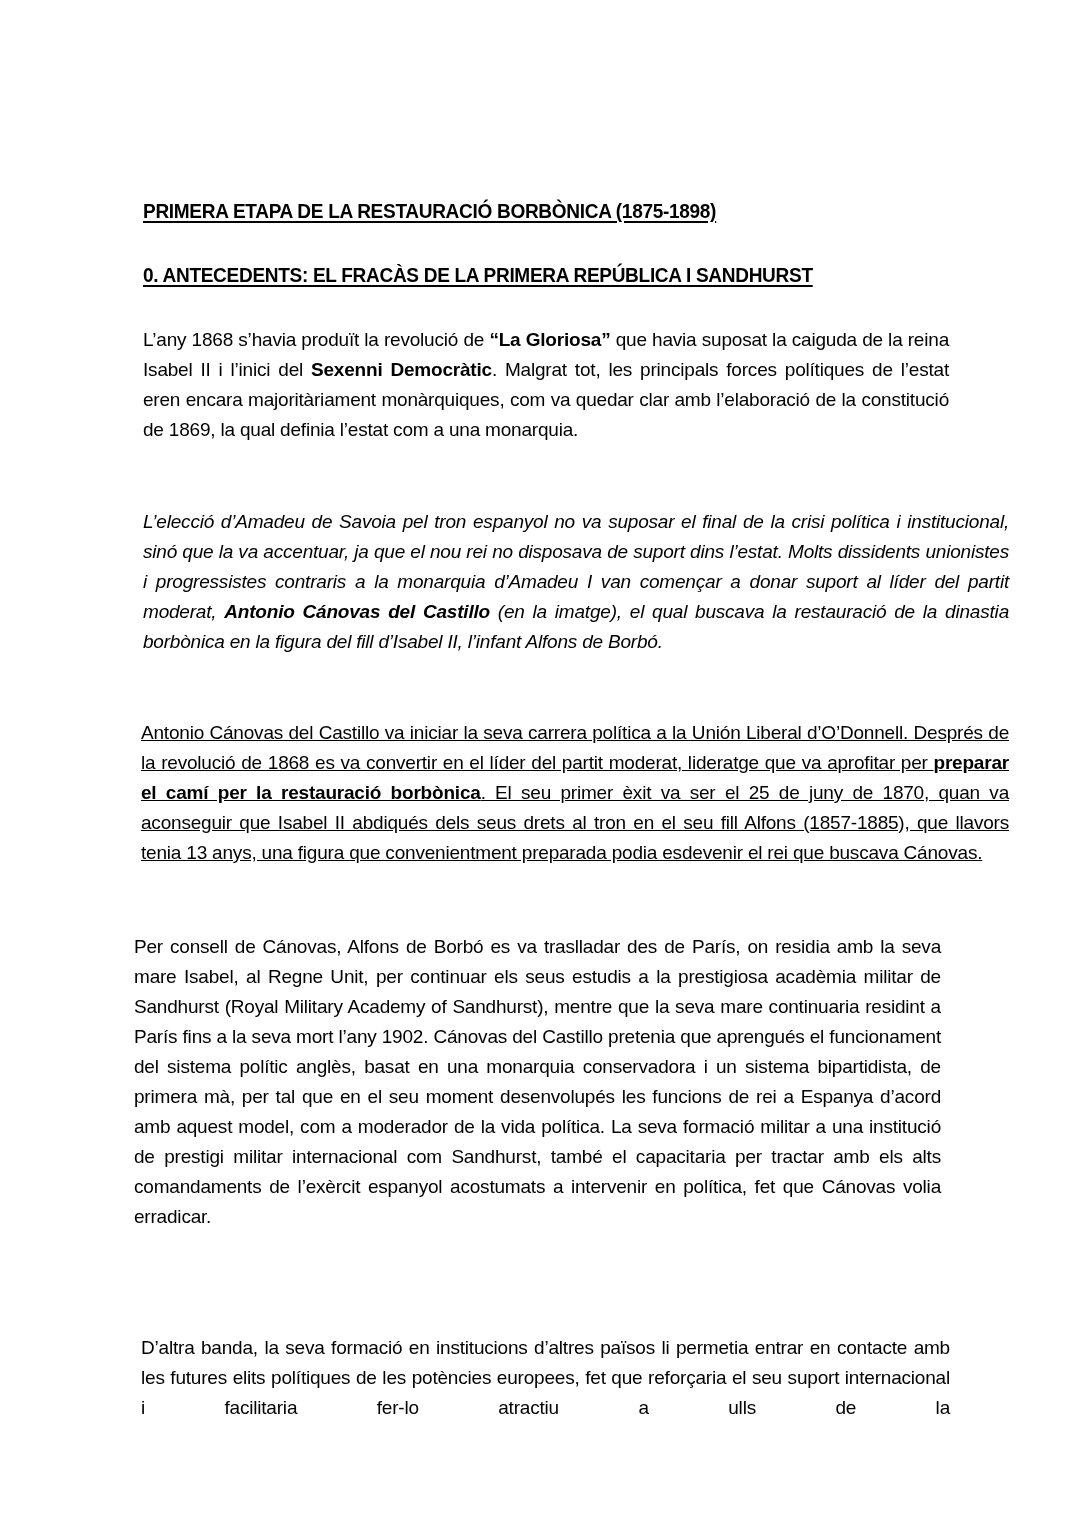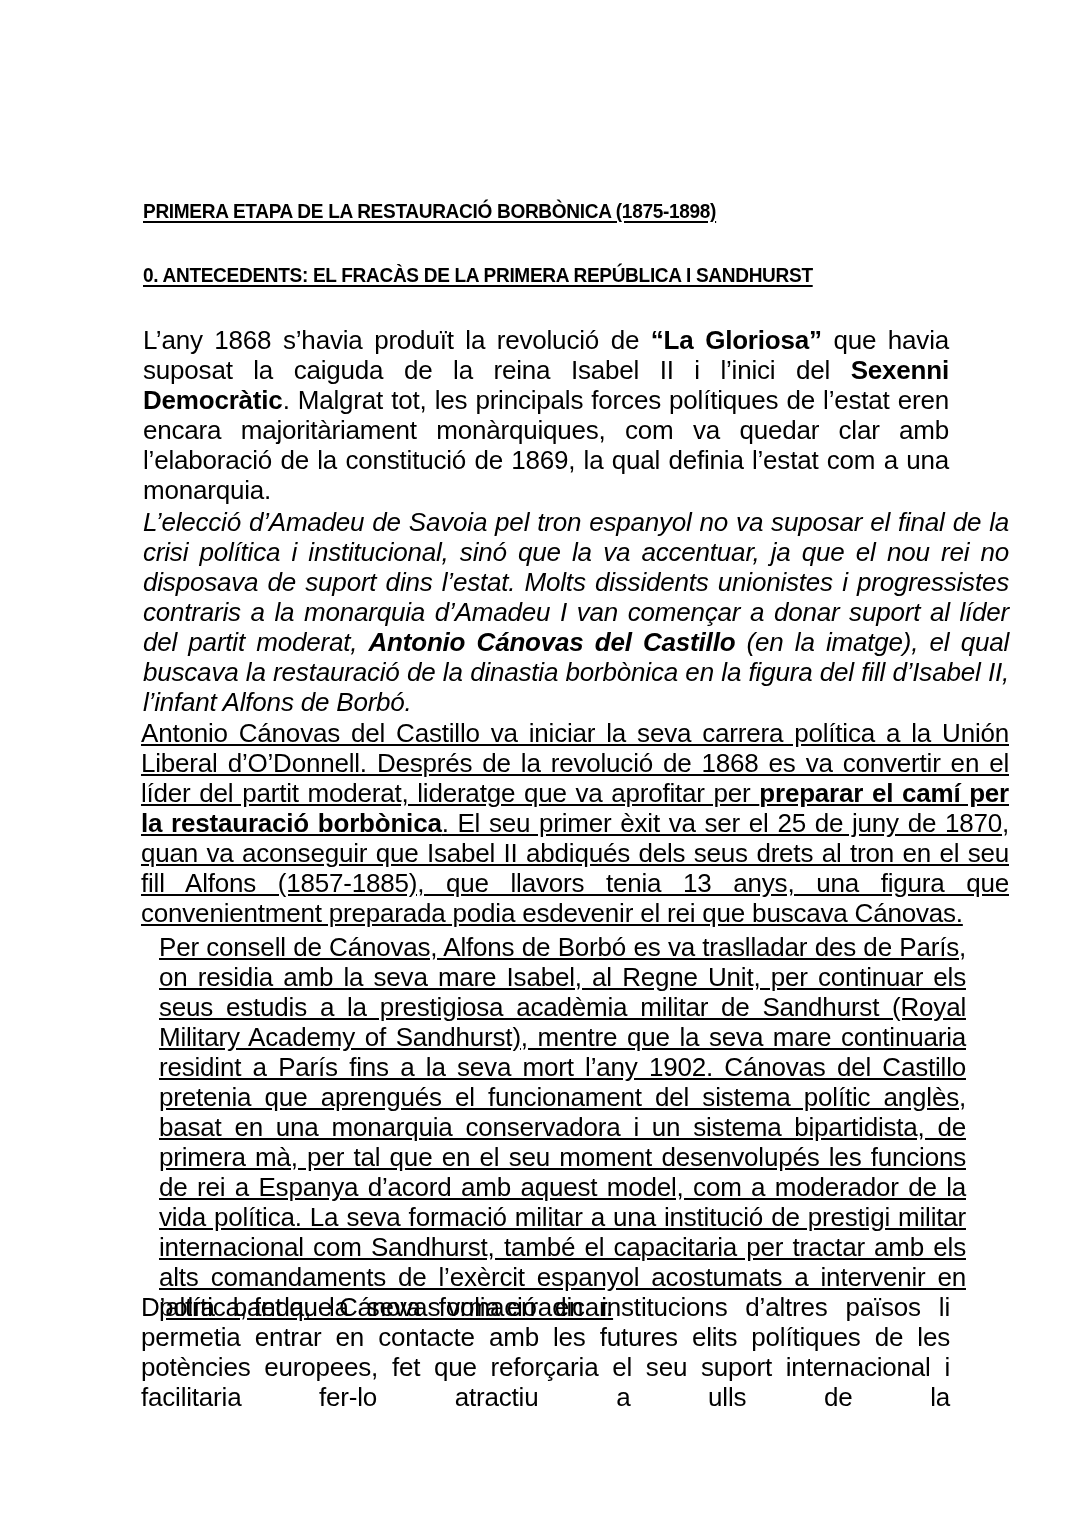--- a/index.html
+++ b/index.html
@@ -35,34 +35,34 @@
     margin: 0;
     transform: scaleX(0.93);
     transform-origin: left top;
   }
   #h1 { top: 199px; }
   #h2 { top: 263px; }
 
   .para {
     position: absolute;
     margin: 0;
-    font-size: 26px;
+    font-size: 19px;
     line-height: 30px;
     text-align: justify;
     letter-spacing: -0.2px;
     hyphens: none;
   }
   .para b { font-weight: bold; }
   #p1 { left: 143px; top: 325px; width: 806px; }
   #p2 { left: 143px; top: 507px; width: 866px; font-style: italic; }
   #p3 { left: 141px; top: 718px; width: 868px; text-decoration: underline; }
-  #p4 { left: 159px; top: 932px; width: 807px; text-decoration: underline; }
+  #p4 { left: 134px; top: 932px; width: 807px; }
   #p5 { left: 141px; top: 1292px; width: 809px; }
   
-  #p5 { text-align-last: justify; }
+  #p5 { text-align-last: justify; margin-top: 41px; }
 </style>
 </head>
 <body>
 
 <div class="page">
   <h1 class="heading" id="h1">PRIMERA ETAPA DE LA RESTAURACIÓ BORBÒNICA (1875-1898)</h1>
   <h2 class="heading" id="h2">0. ANTECEDENTS: EL FRACÀS DE LA PRIMERA REPÚBLICA I SANDHURST</h2>
 
   <p class="para" id="p1"><span>L’any 1868 s’havia produït la revolució de </span><b>“La Gloriosa”</b><span> que havia suposat la caiguda de la reina Isabel II i l’inici del </span><b>Sexenni Democràtic</b><span>. Malgrat tot, les principals forces polítiques de l’estat eren encara majoritàriament monàrquiques, com va quedar clar amb l’elaboració de la constitució de 1869, la qual definia l’estat com a una monarquia.</span></p>
   <p class="para" id="p2"><span>L’elecció d’Amadeu de Savoia pel tron espanyol no va suposar el final de la crisi política i institucional, sinó que la va accentuar, ja que el nou rei no disposava de suport dins l’estat. Molts dissidents unionistes i progressistes contraris a la monarquia d’Amadeu I van començar a donar suport al líder del partit moderat, </span><b>Antonio Cánovas del Castillo</b><span> (en la imatge), el qual buscava la restauració de la dinastia borbònica en la figura del fill d’Isabel II, l’infant Alfons de Borbó.</span></p>

